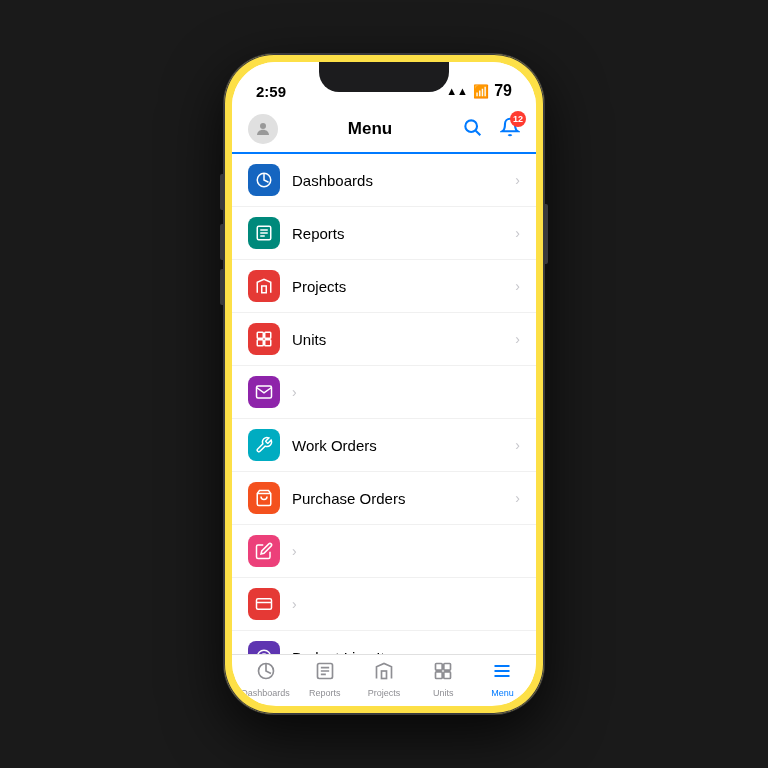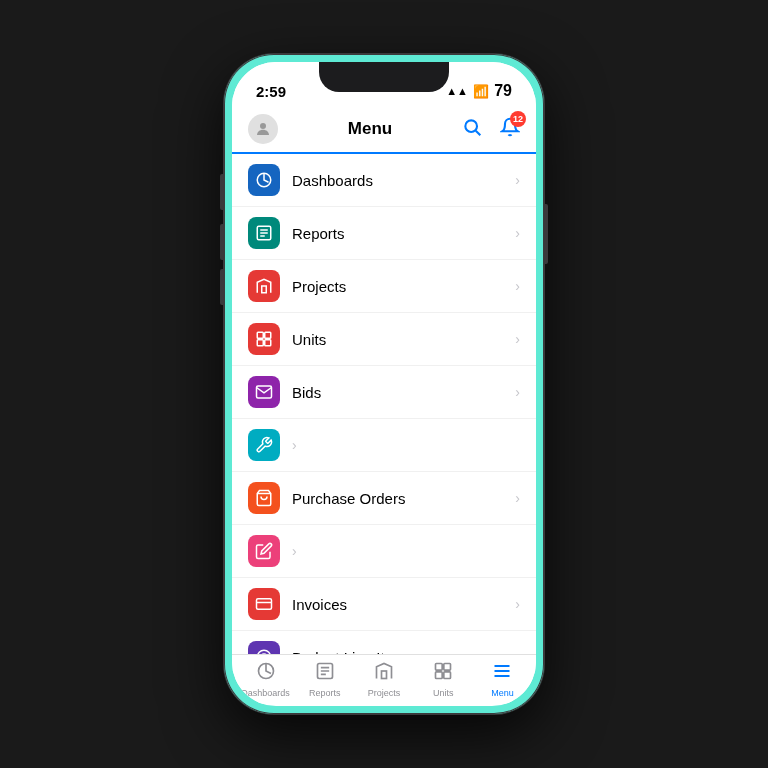--- a/index.html
+++ b/index.html
@@ -7,21 +7,21 @@
       background: #1a1a1a;
       display: flex;
       justify-content: center;
       align-items: center;
       min-height: 100vh;
       font-family: -apple-system, BlinkMacSystemFont, 'Segoe UI', sans-serif;
     }
     .phone-outer {
       width: 320px;
       height: 660px;
-      background: #5eead4;
+      background: #fde047;
       border-radius: 50px;
       padding: 8px;
       box-shadow:
         0 0 0 1px #3a3a3c,
         0 20px 60px rgba(0,0,0,0.8),
         inset 0 0 0 1px #3a3a3c;
       position: relative;
     }
     .phone-inner {
       width: 100%;
@@ -298,29 +298,29 @@
     <span class="menu-label">Units</span>
     <span class="menu-chevron">›</span>
   </div>
         <div class="menu-item">
     <div class="menu-icon" style="background:#8E24AA">
       <svg width="18" height="18" viewBox="0 0 24 24" fill="none" stroke="white" stroke-width="2">
               <path d="M4 4h16c1.1 0 2 .9 2 2v12c0 1.1-.9 2-2 2H4c-1.1 0-2-.9-2-2V6c0-1.1.9-2 2-2z"></path>
               <polyline points="22,6 12,13 2,6"></polyline>
             </svg>
     </div>
-    <span class="menu-label">Bids</span>
     <span class="menu-chevron">›</span>
   </div>
         <div class="menu-item">
     <div class="menu-icon" style="background:#00ACC1">
       <svg width="18" height="18" viewBox="0 0 24 24" fill="none" stroke="white" stroke-width="2">
               <path d="M14.7 6.3a1 1 0 0 0 0 1.4l1.6 1.6a1 1 0 0 0 1.4 0l3.77-3.77a6 6 0 0 1-7.94 7.94l-6.91 6.91a2.12 2.12 0 0 1-3-3l6.91-6.91a6 6 0 0 1 7.94-7.94l-3.76 3.76z"></path>
             </svg>
     </div>
+    <span class="menu-label">Work Orders</span>
     <span class="menu-chevron">›</span>
   </div>
         <div class="menu-item">
     <div class="menu-icon" style="background:#F4511E">
       <svg width="18" height="18" viewBox="0 0 24 24" fill="none" stroke="white" stroke-width="2">
               <path d="M6 2L3 6v14a2 2 0 002 2h14a2 2 0 002-2V6l-3-4z"></path>
               <line x1="3" y1="6" x2="21" y2="6"></line>
               <path d="M16 10a4 4 0 01-8 0"></path>
             </svg>
     </div>
@@ -336,21 +336,20 @@
     </div>
     <span class="menu-chevron">›</span>
   </div>
         <div class="menu-item">
     <div class="menu-icon" style="background:#E53935">
       <svg width="18" height="18" viewBox="0 0 24 24" fill="none" stroke="white" stroke-width="2">
               <rect x="2" y="5" width="20" height="14" rx="2"></rect>
               <line x1="2" y1="10" x2="22" y2="10"></line>
             </svg>
     </div>
-    <span class="menu-label">Invoices</span>
     <span class="menu-chevron">›</span>
   </div>
         <div class="menu-item">
     <div class="menu-icon" style="background:#5E35B1">
       <svg width="18" height="18" viewBox="0 0 24 24" fill="none" stroke="white" stroke-width="2">
               <circle cx="12" cy="12" r="9"></circle>
               <circle cx="12" cy="12" r="4"></circle>
             </svg>
     </div>
     <span class="menu-label">Budget Line Items</span>

